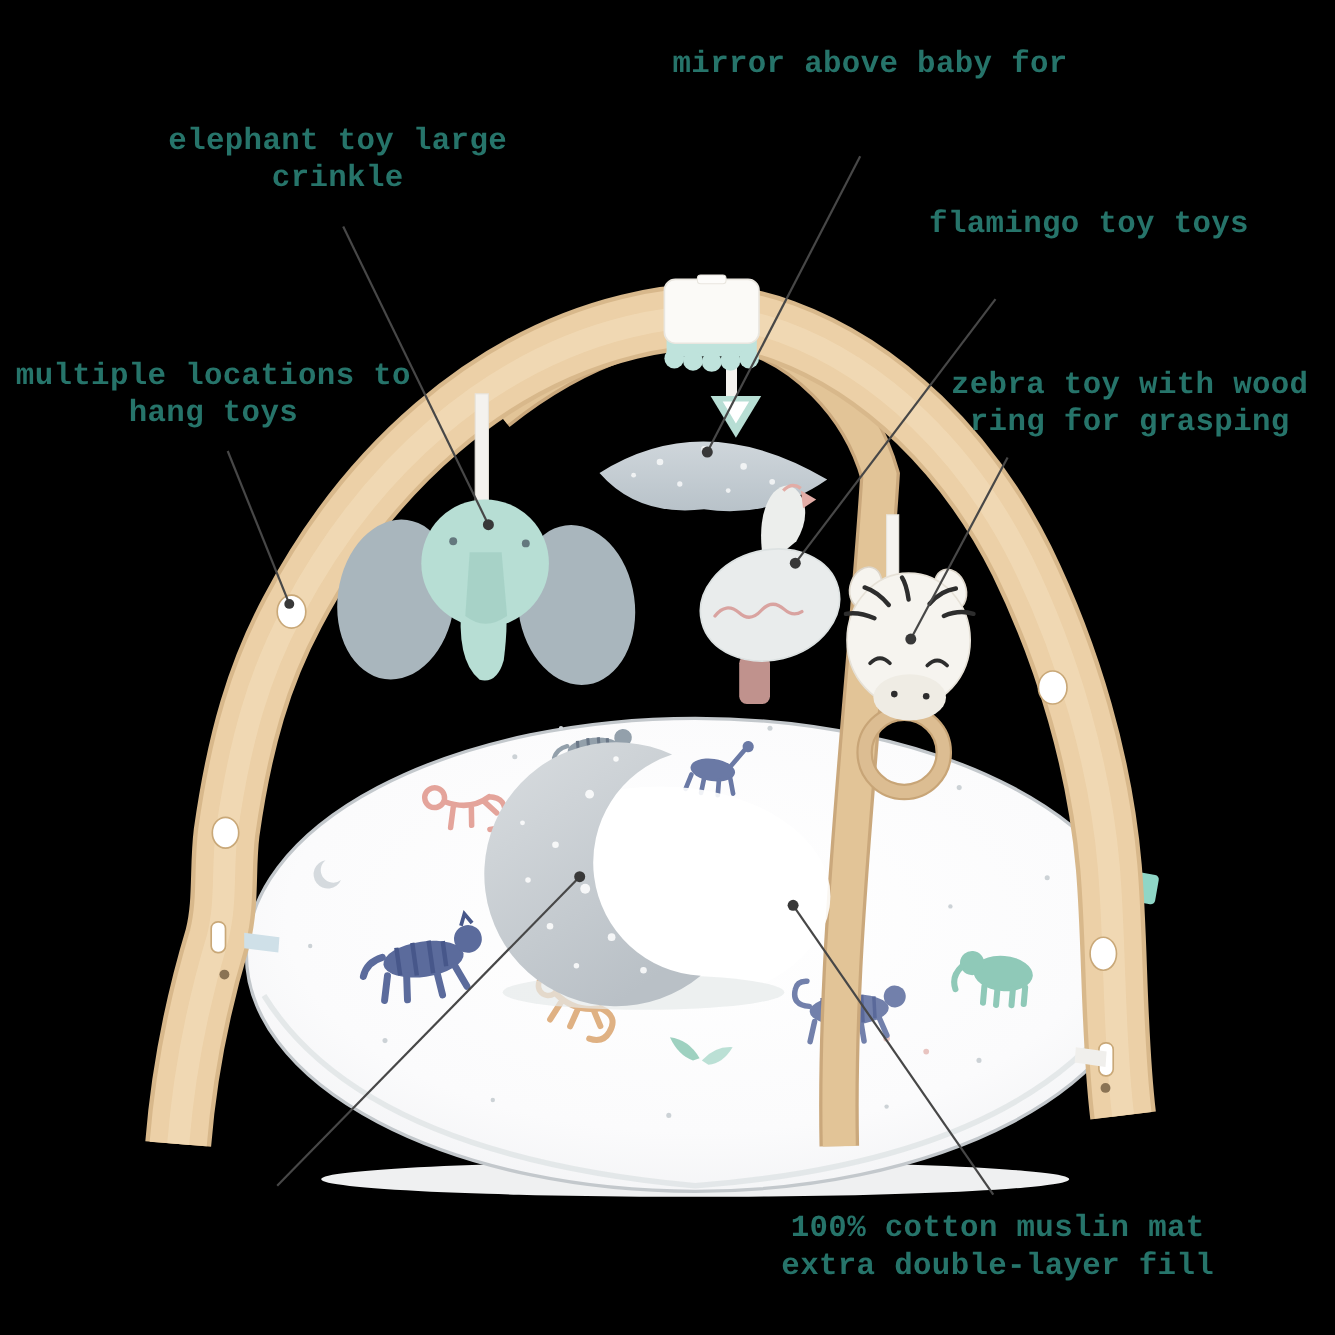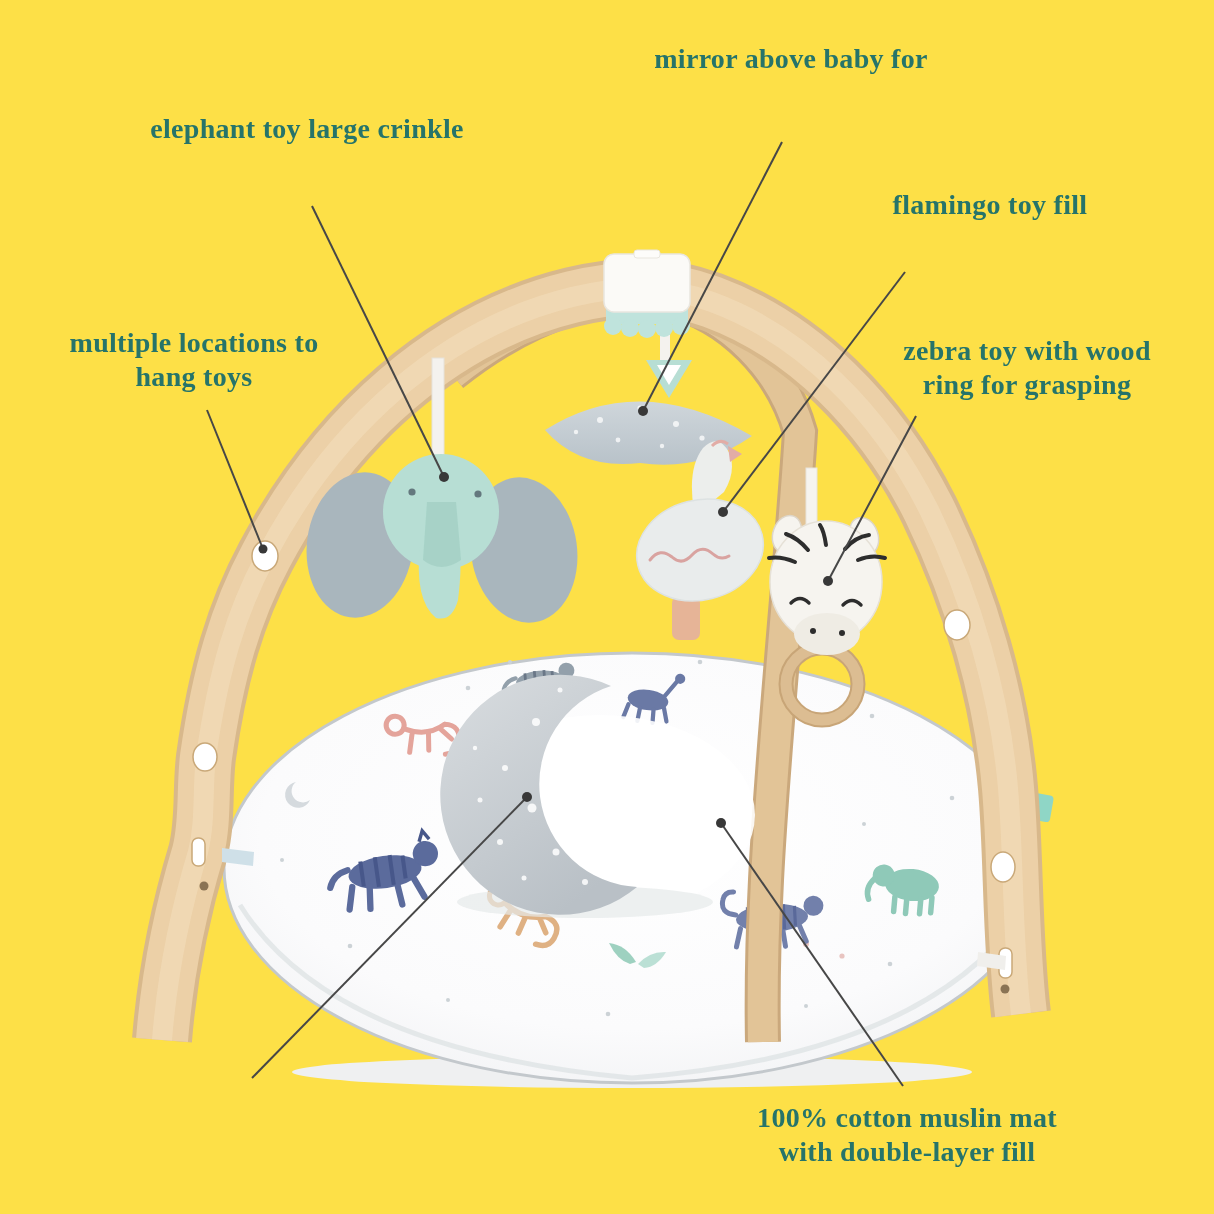--- a/index.html
+++ b/index.html
@@ -1,21 +1,21 @@
 <!DOCTYPE html>
 <html style="--label-text: #26746a; --line-color: #474747; --wood: #ecd0a7; --wood-edge: #d8b88b; --wood-back: #e2c497; --mint: #b7ded4; --mint-accent: #8fd6c6; --ear-gray: #a9b6bd; --canopy-gray: #c6cfd5; --pillow-gray: #c6cdd2; --mat-white: #fdfdfd; --mat-piping: #c3c8cc; --flamingo-pink: #e2aca6; --print-navy: #5b6b9c; --print-blue: #7280ab; --print-pink: #e4a49b; --print-tan: #dfb183; --print-mint: #8fc9b8; --print-gray: #93a0ab;"><head>
 <meta charset="utf-8">
 <style>
   html,body{margin:0;padding:0;background:#ffffff;}
   .canvas{
     position:relative;
     width:1214px;height:1214px;
-    background:#fde047;
+    background:#000000;
     overflow:hidden;
-    font-family:Liberation Serif, serif;
+    font-family:Liberation Mono, monospace;
   }
   .canvas svg{position:absolute;left:0;top:0;}
   .callout{
     position:absolute;
     width:420px;
     text-align:center;
     color:var(--label-text,#26746a);
     font-weight:bold;
     font-size:28px;
     line-height:34px;
@@ -261,32 +261,32 @@
 
   <div class="callout" style="left:581px;top:42px;">
     <div>mirror above baby for</div>
   </div>
 
   <div class="callout" style="left:97px;top:112px;">
     <div>elephant toy large crinkle</div>
   </div>
 
   <div class="callout" style="left:780px;top:188px;">
-    <div>flamingo toy fill</div>
+    <div>flamingo toy toys</div>
   </div>
 
   <div class="callout" style="left:-16px;top:326px;">
     <div>multiple locations to</div>
     <div>hang toys</div>
   </div>
 
   <div class="callout" style="left:817px;top:334px;">
     <div>zebra toy with wood</div>
     <div>ring for grasping</div>
   </div>
 
 
   <div class="callout" style="left:697px;top:1090px;margin-top:11px;">
     <div>100% cotton muslin mat</div>
-    <div>with double-layer fill</div>
+    <div>extra double-layer fill</div>
   </div>
 
 </div>
 
 </body></html>

